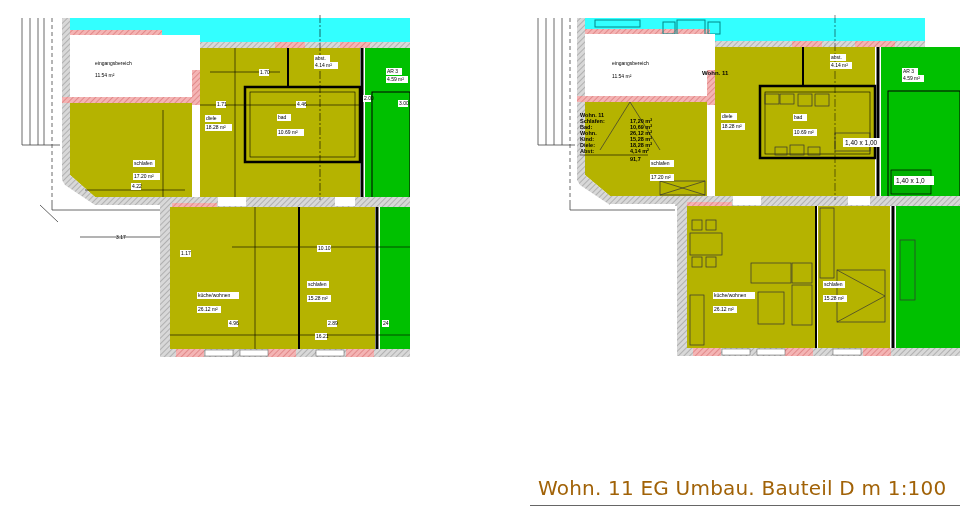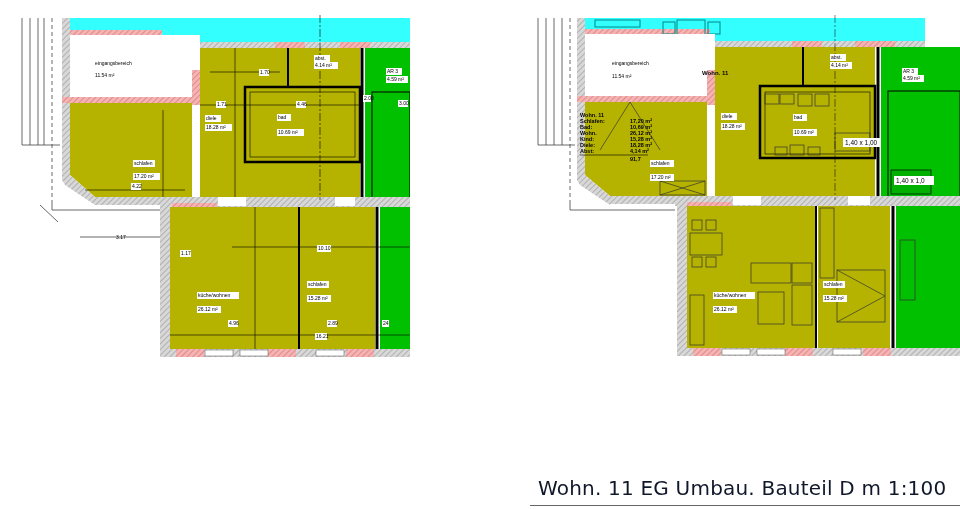--- a/index.html
+++ b/index.html
@@ -3,21 +3,21 @@
 <meta charset="utf-8">
 <style>
   html,body{margin:0;padding:0;background:#fff;}
   body{width:960px;height:509px;position:relative;overflow:hidden;font-family:"Liberation Sans",sans-serif;}
   .plan{position:absolute;top:0;height:370px;overflow:hidden;}
   #plan-left{left:0;width:410px;}
   #plan-right{left:530px;width:430px;}
   svg{display:block;}
   .lbl{font-family:"Liberation Sans",sans-serif;font-size:5px;fill:#000;}
   .lblbg{fill:#fff;}
-  .title{position:absolute;left:538px;top:476px;font-family:"DejaVu Sans",sans-serif;font-size:20px;color:#0f172a;white-space:nowrap;letter-spacing:0.2px;}
+  .title{position:absolute;left:538px;top:476px;font-family:"DejaVu Sans",sans-serif;font-size:20px;color:#a16207;white-space:nowrap;letter-spacing:0.2px;}
   .title-line{position:absolute;left:530px;top:505px;width:430px;height:1px;background:#666;}
 </style>
 </head>
 <body>
 
 <div class="plan" id="plan-left">
 <svg width="410" height="370" viewBox="0 0 410 370">
   <defs>
     <pattern id="hatchG" width="4" height="4" patternUnits="userSpaceOnUse" patternTransform="rotate(45)">
       <rect width="4" height="4" fill="#d8d8d8"></rect>

